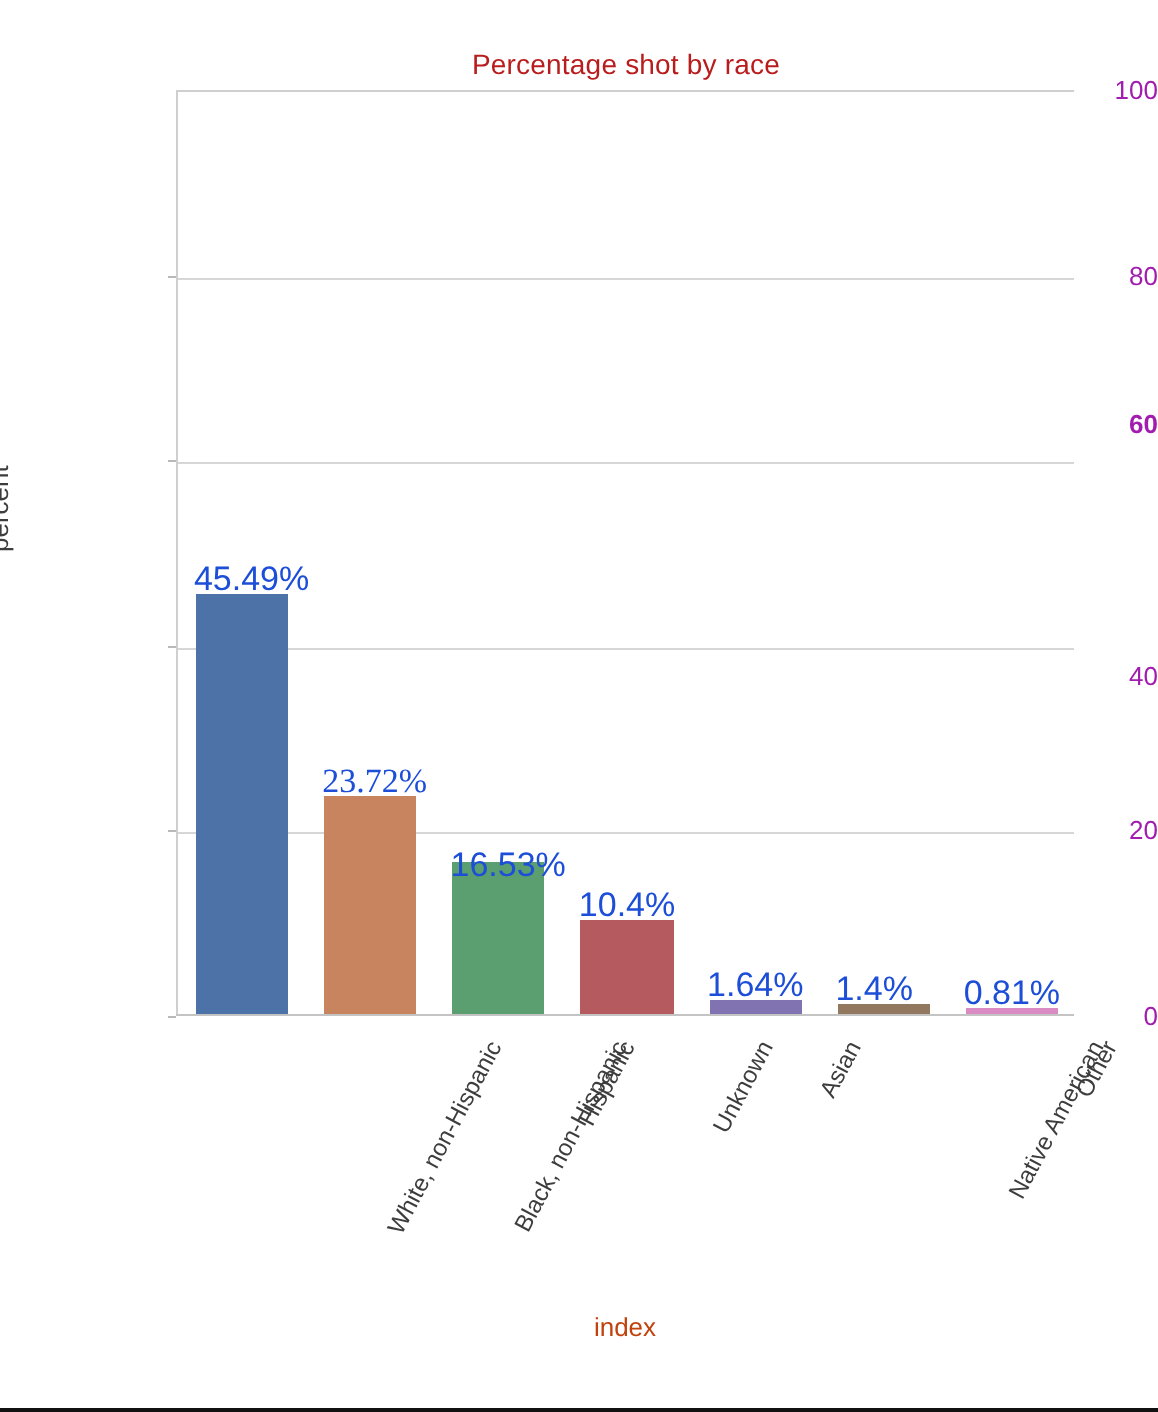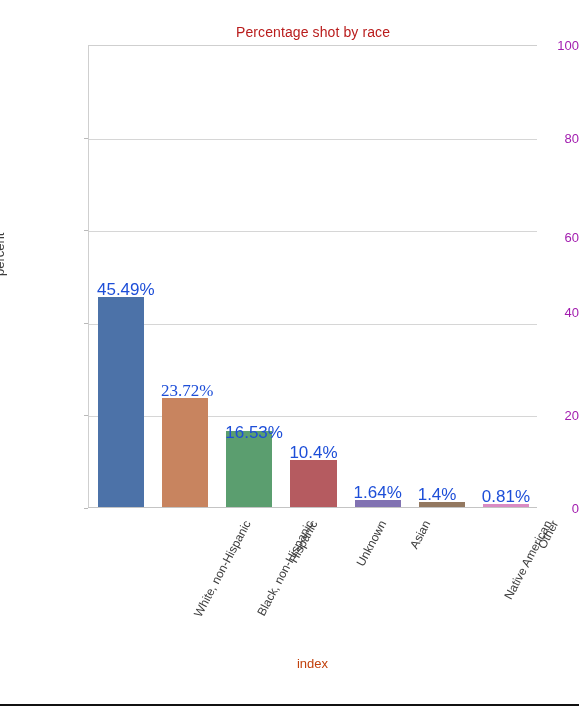--- a/index.html
+++ b/index.html
@@ -130,23 +130,23 @@
 
   <div class="chart-title">Percentage shot by race</div>
 
   <div class="ylabel">percent</div>
 
   <div id="yticks">
       <div class="ytick-label" style="top: 508px;">0</div>
       <div class="ytick-mark" style="top: 508px;"></div>
       <div class="ytick-label" style="top: 415.4px;">20</div>
       <div class="ytick-mark" style="top: 415.4px;"></div>
-      <div class="ytick-label" style="top: 312px;">40</div>
+      <div class="ytick-label" style="top: 338px;">40</div>
       <div class="ytick-mark" style="top: 322.8px;"></div>
-      <div class="ytick-label" style="top: 237px;">60</div>
+      <div class="ytick-label" style="top: 212px; font-weight: bold;">60</div>
       <div class="ytick-mark" style="top: 230.2px;"></div>
       <div class="ytick-label" style="top: 137.6px;">80</div>
       <div class="ytick-mark" style="top: 137.6px;"></div>
       <div class="ytick-label" style="top: 45px;">100</div>
     </div>
 
   <div class="plot-area">
     <div id="gridlines">
         <div class="gridline" style="top: 370.4px;"></div>
         <div class="gridline" style="top: 277.8px;"></div>

